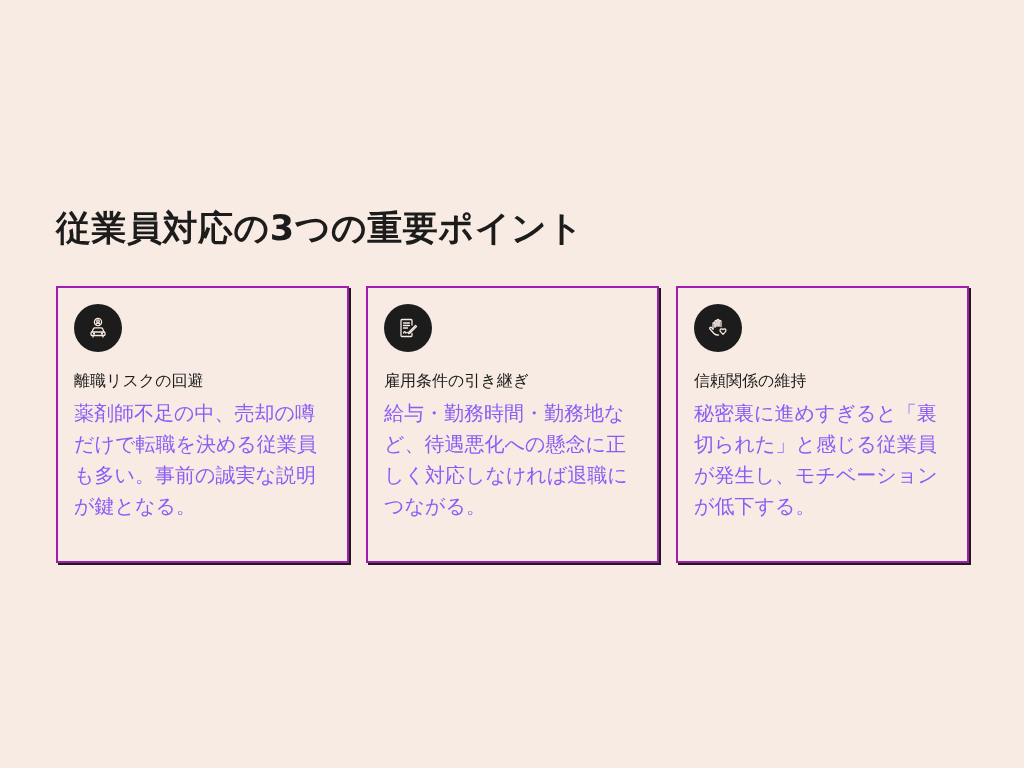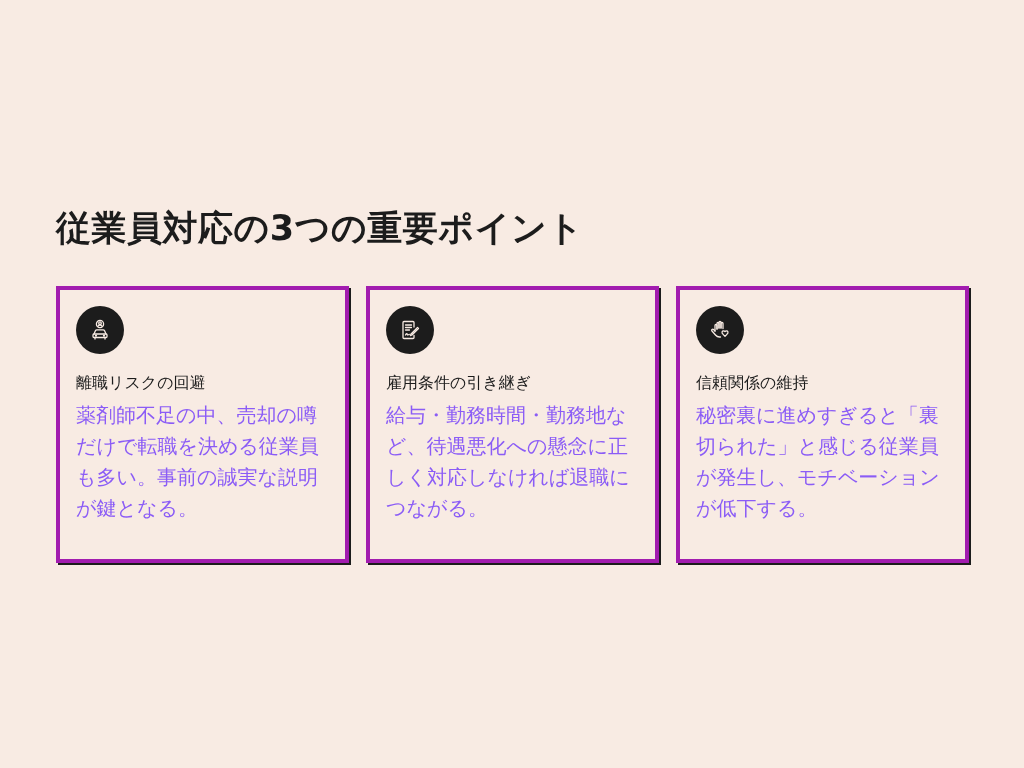--- a/index.html
+++ b/index.html
@@ -18,21 +18,21 @@
       letter-spacing: 0.5px;
       line-height: 48px;
       color: #1c1c1c;
       white-space: nowrap;
     }
     .card {
       position: absolute;
       top: 286px;
       width: 293px; height: 277px;
       background: #f8ebe3;
-      border: 4px solid #a21caf;
+      border: 2px solid #a21caf;
       box-shadow: 2px 2px 0 #1c1c1c;
     }
     .card.c1 { left: 56px; }
     .card.c2 { left: 366px; }
     .card.c3 { left: 676px; }
     .icon-circle {
       position: absolute;
       left: 16px; top: 16px;
       width: 48px; height: 48px;
       border-radius: 50%;

